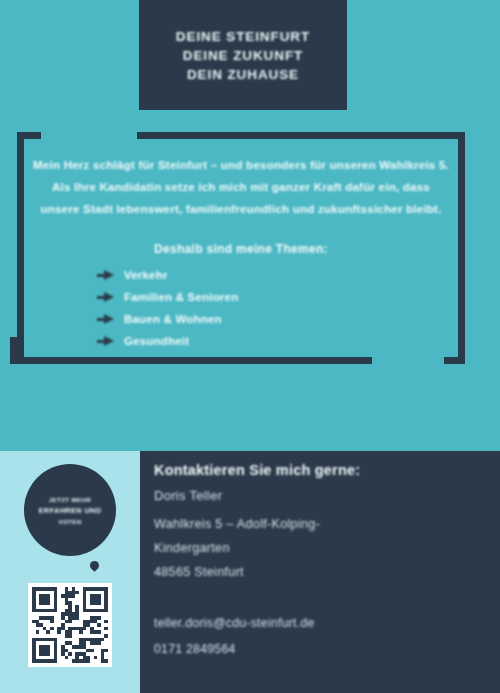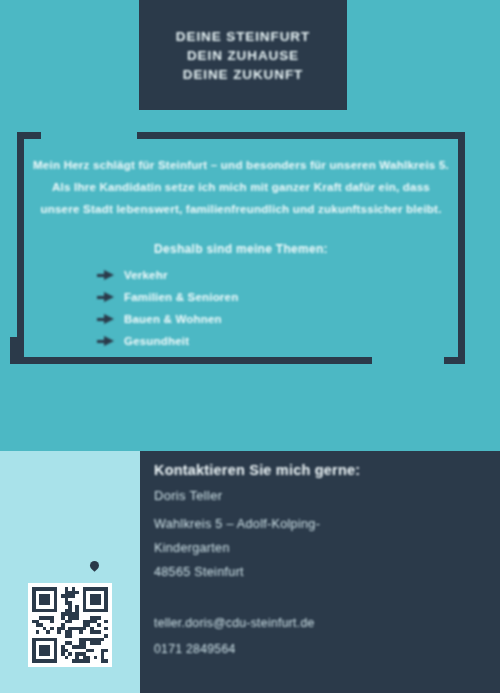--- a/index.html
+++ b/index.html
@@ -329,22 +329,22 @@
   }
 </style>
 </head>
 <body>
 
 <div class="poster">
 
   <div class="header-band">
     <div class="header-box">
       <div class="header-line">DEINE STEINFURT</div>
+      <div class="header-line">DEINE ZUKUNFT</div>
       <div class="header-line">DEIN ZUHAUSE</div>
-      <div class="header-line">DEINE ZUKUNFT</div>
     </div>
   </div>
 
   <div class="frame-wrap">
     <div class="frame-hook-tl"></div>
     <div class="frame-top"></div>
     <div class="frame-left"></div>
     <div class="frame-right"></div>
     <div class="frame-left-foot"></div>
     <div class="frame-bottom"></div>
@@ -370,20 +370,25 @@
           <span class="theme-bullet"></span>
           <span class="theme-label">Gesundheit</span>
         </li>
       </ul>
     </div>
   </div>
 
   <div class="contact">
 
     <div class="contact-left">
+      <div class="badge">
+        <div class="badge-line">JETZT MEHR</div>
+        <div class="badge-line big">ERFAHREN UND</div>
+        <div class="badge-line">VOTEN</div>
+      </div>
       <div class="badge-pin"></div>
       <div class="qr">
         <div class="qr-grid" id="qr-grid">
             <div class="qr-cell"></div>
             <div class="qr-cell"></div>
             <div class="qr-cell"></div>
             <div class="qr-cell"></div>
             <div class="qr-cell"></div>
             <div class="qr-cell"></div>
             <div class="qr-cell"></div>

